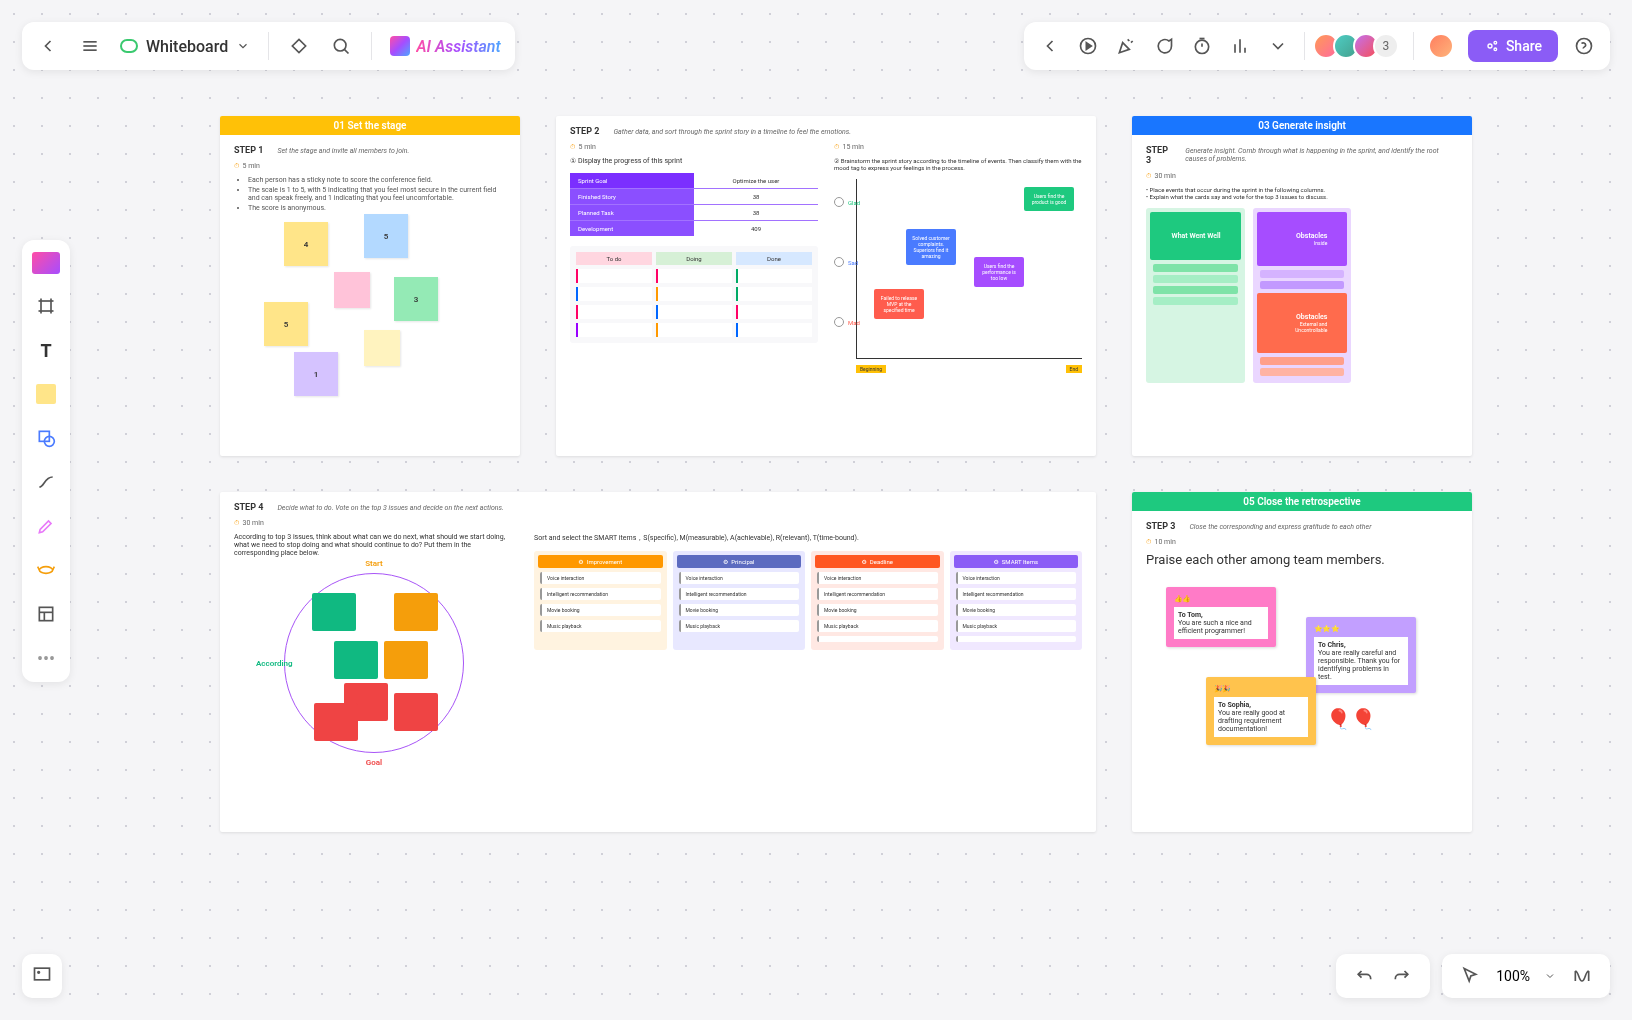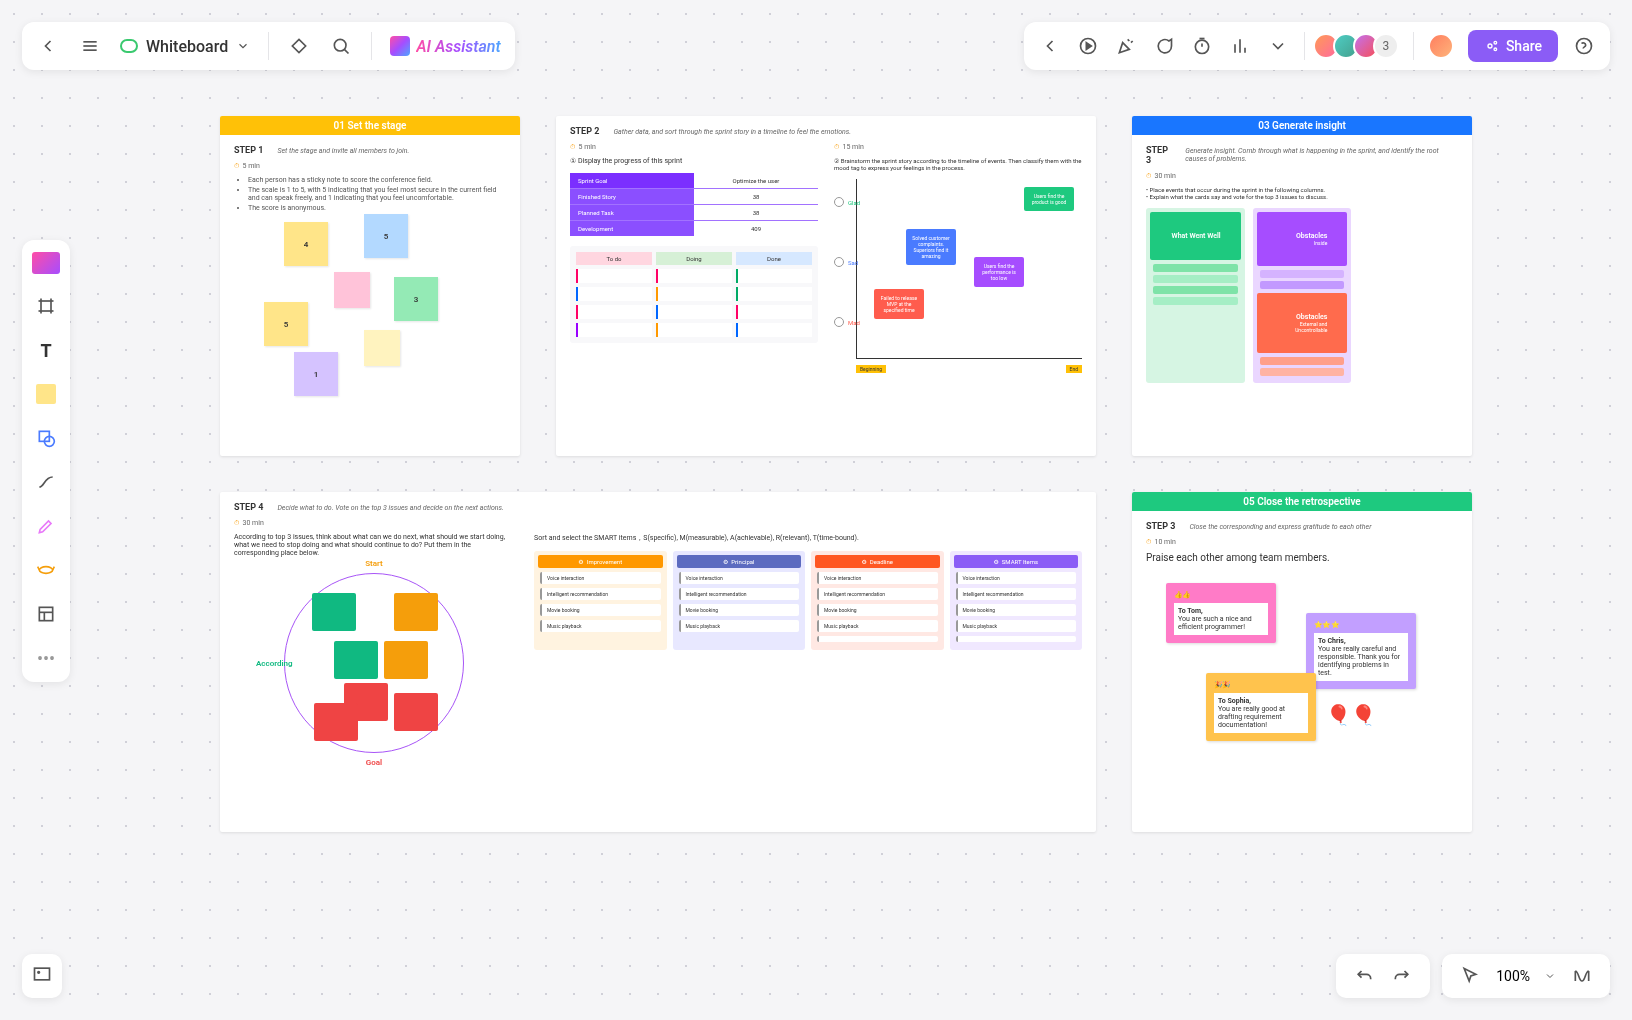--- a/index.html
+++ b/index.html
@@ -486,21 +486,21 @@
   </div>
 
   <div class="section">
     <div class="section-header h-green">05 Close the retrospective</div>
     <div class="section-body">
       <div class="step-row">
           <span class="step-label">STEP 3</span>
           <span class="step-desc">Close the corresponding and express gratitude to each other</span>
         </div>
       <div class="time-tag">10 min</div>
-      <div style="font-size:10px">Praise each other among team members.</div>
+      <div style="font-size:13px">Praise each other among team members.</div>
       <div class="praise-area">
         <div class="praise-note pn-pink" style="top:10px;left:20px">
           👍👍<div class="pn-body"><b>To Tom,</b><br><span>You are such a nice and efficient programmer!</span></div>
         </div>
         <div class="praise-note pn-purple" style="top:40px;left:160px">
           ⭐⭐⭐<div class="pn-body"><b>To Chris,</b><br><span>You are really careful and responsible. Thank you for identifying problems in test.</span></div>
         </div>
         <div class="praise-note pn-orange" style="top:100px;left:60px">
           🎉🎉<div class="pn-body"><b>To Sophia,</b><br><span>You are really good at drafting requirement documentation!</span></div>
         </div>

